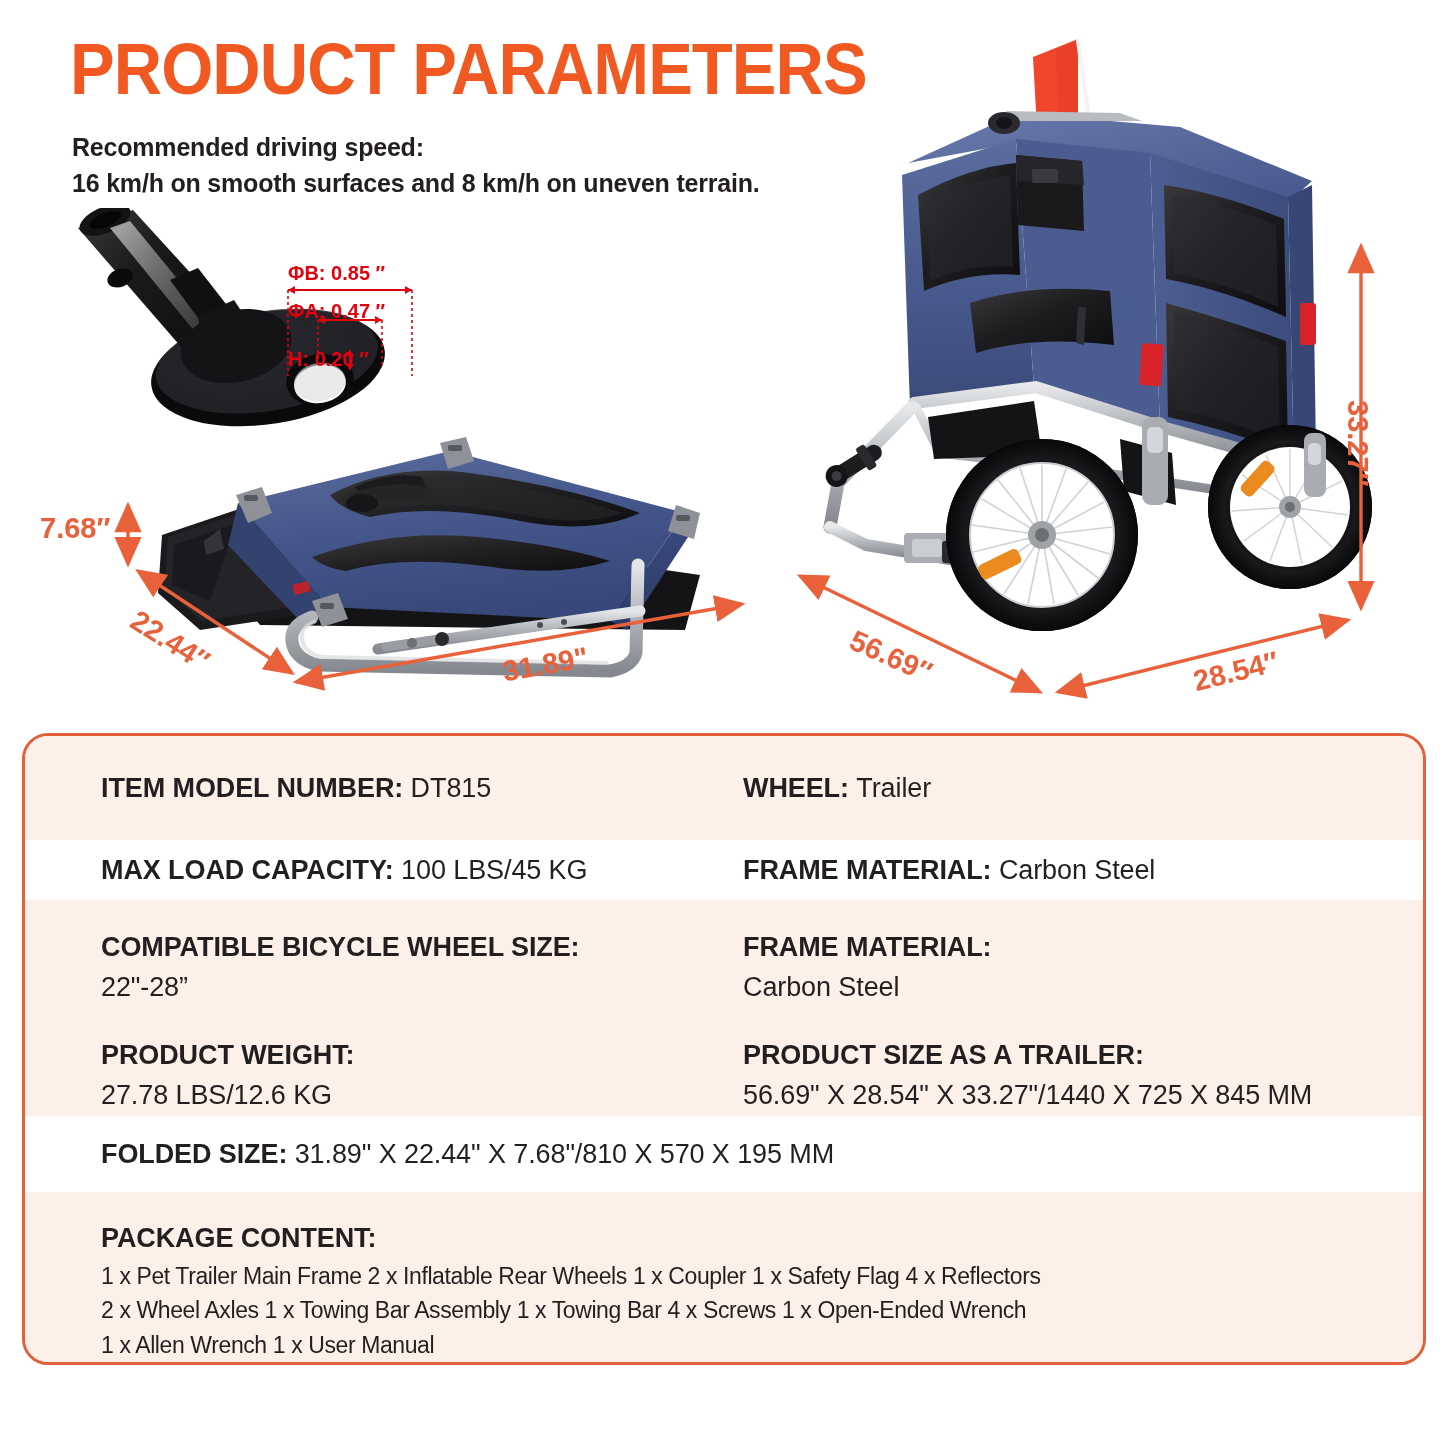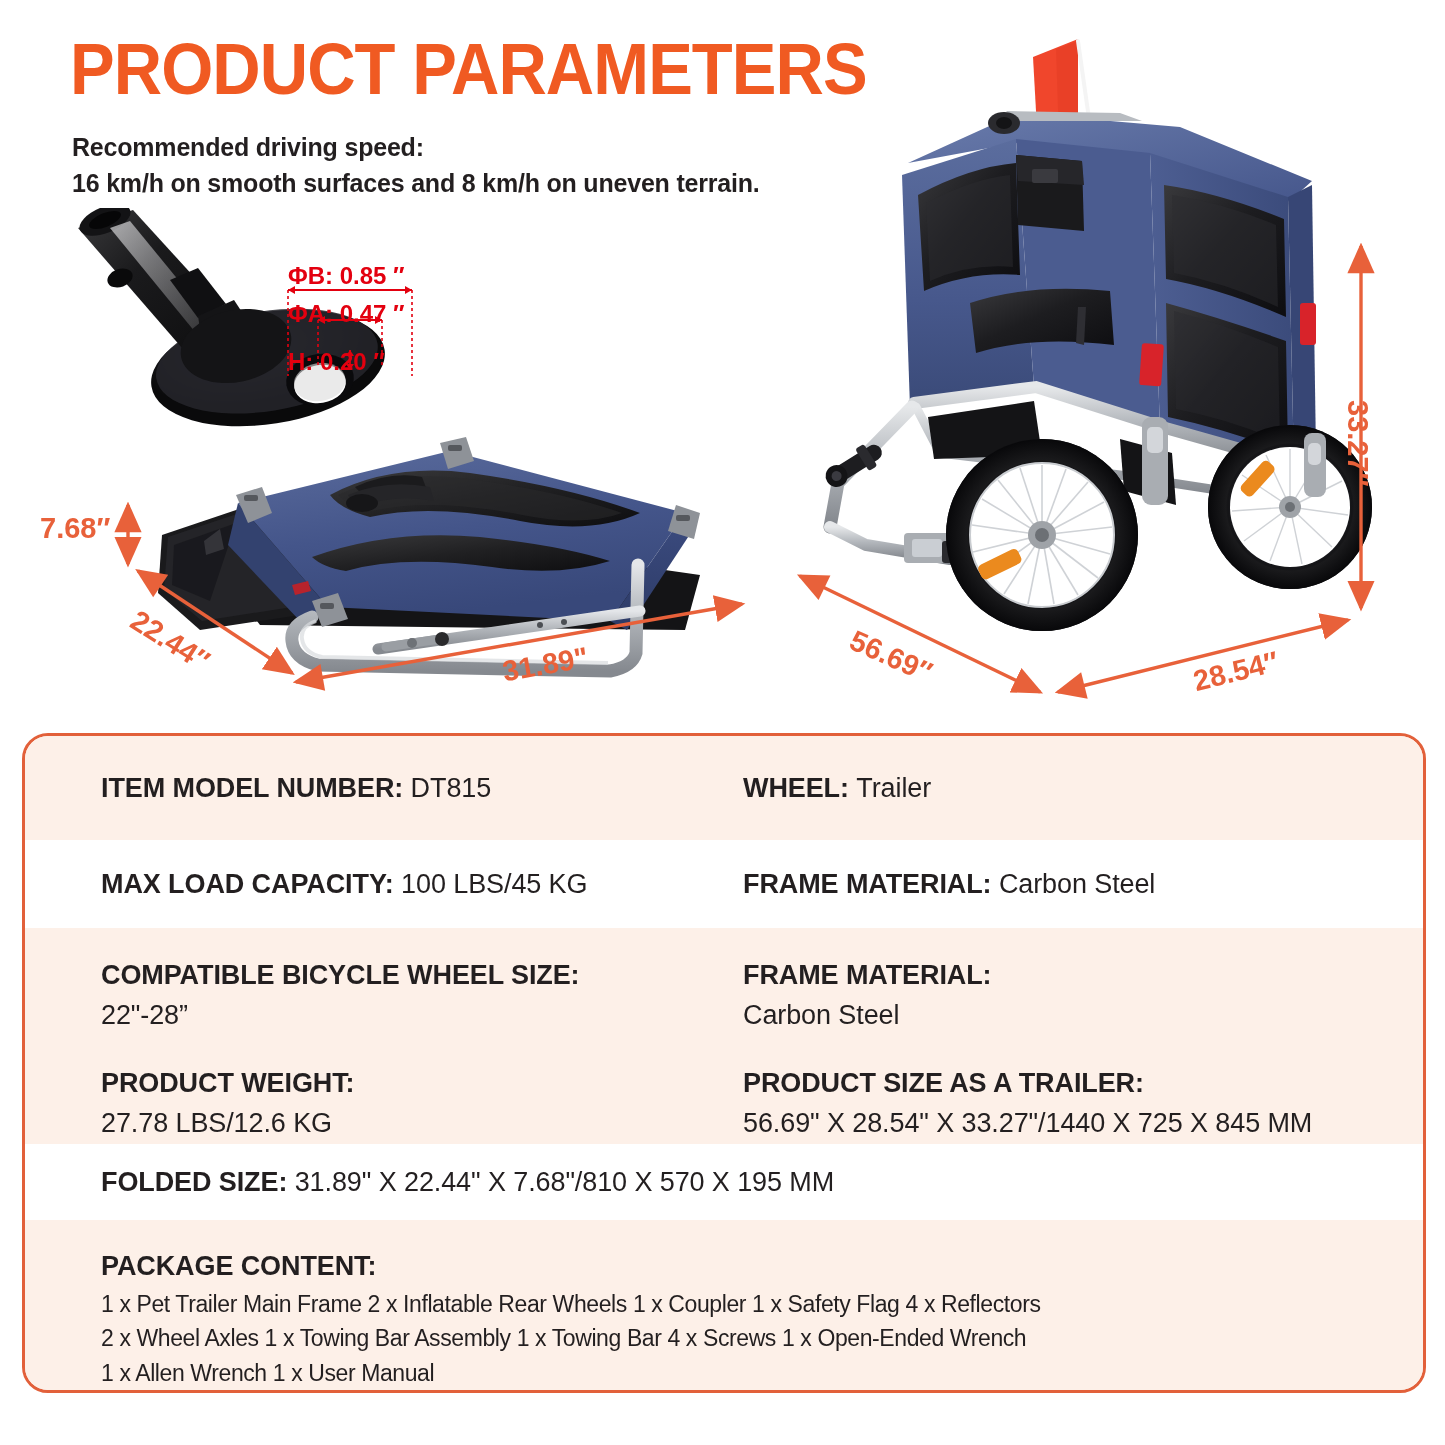--- a/index.html
+++ b/index.html
@@ -19,21 +19,21 @@
     font-family:"Liberation Sans",sans-serif;
   }
   .subtitle{
     position:absolute;left:72px;top:130px;
     font-size:25px;font-weight:bold;line-height:1.42;
     color:#231f20;letter-spacing:-0.2px;
   }
 
   
   .dim{position:absolute;color:#e8613a;font-size:29px;font-weight:bold;white-space:nowrap;}
-  .dim-red{position:absolute;color:#e3000f;font-size:24px;font-weight:bold;white-space:nowrap;}
+  .dim-red{position:absolute;color:#e3000f;font-size:20px;font-weight:bold;white-space:nowrap;}
 
   
   .coupler{position:absolute;left:58px;top:208px;width:360px;height:245px;}
 
   
   .folded{position:absolute;left:140px;top:425px;width:600px;height:255px;}
 
   
   .assembled{position:absolute;left:820px;top:35px;width:560px;height:620px;}
 
@@ -388,21 +388,21 @@
       <div class="cell c1">
         <span class="lbl">ITEM MODEL NUMBER: </span>
         <span class="val">DT815</span>
       </div>
       <div class="cell c2">
         <span class="lbl">WHEEL: </span>
         <span class="val">Trailer</span>
       </div>
     </div>
 
-    <div class="row plain" style="height:88px;align-items:center;">
+    <div class="row plain" style="height:60px;align-items:center;">
       <div class="cell c1">
         <span class="lbl">MAX LOAD CAPACITY: </span>
         <span class="val">100 LBS/45 KG</span>
       </div>
       <div class="cell c2">
         <span class="lbl">FRAME MATERIAL: </span>
         <span class="val">Carbon Steel</span>
       </div>
     </div>
 

